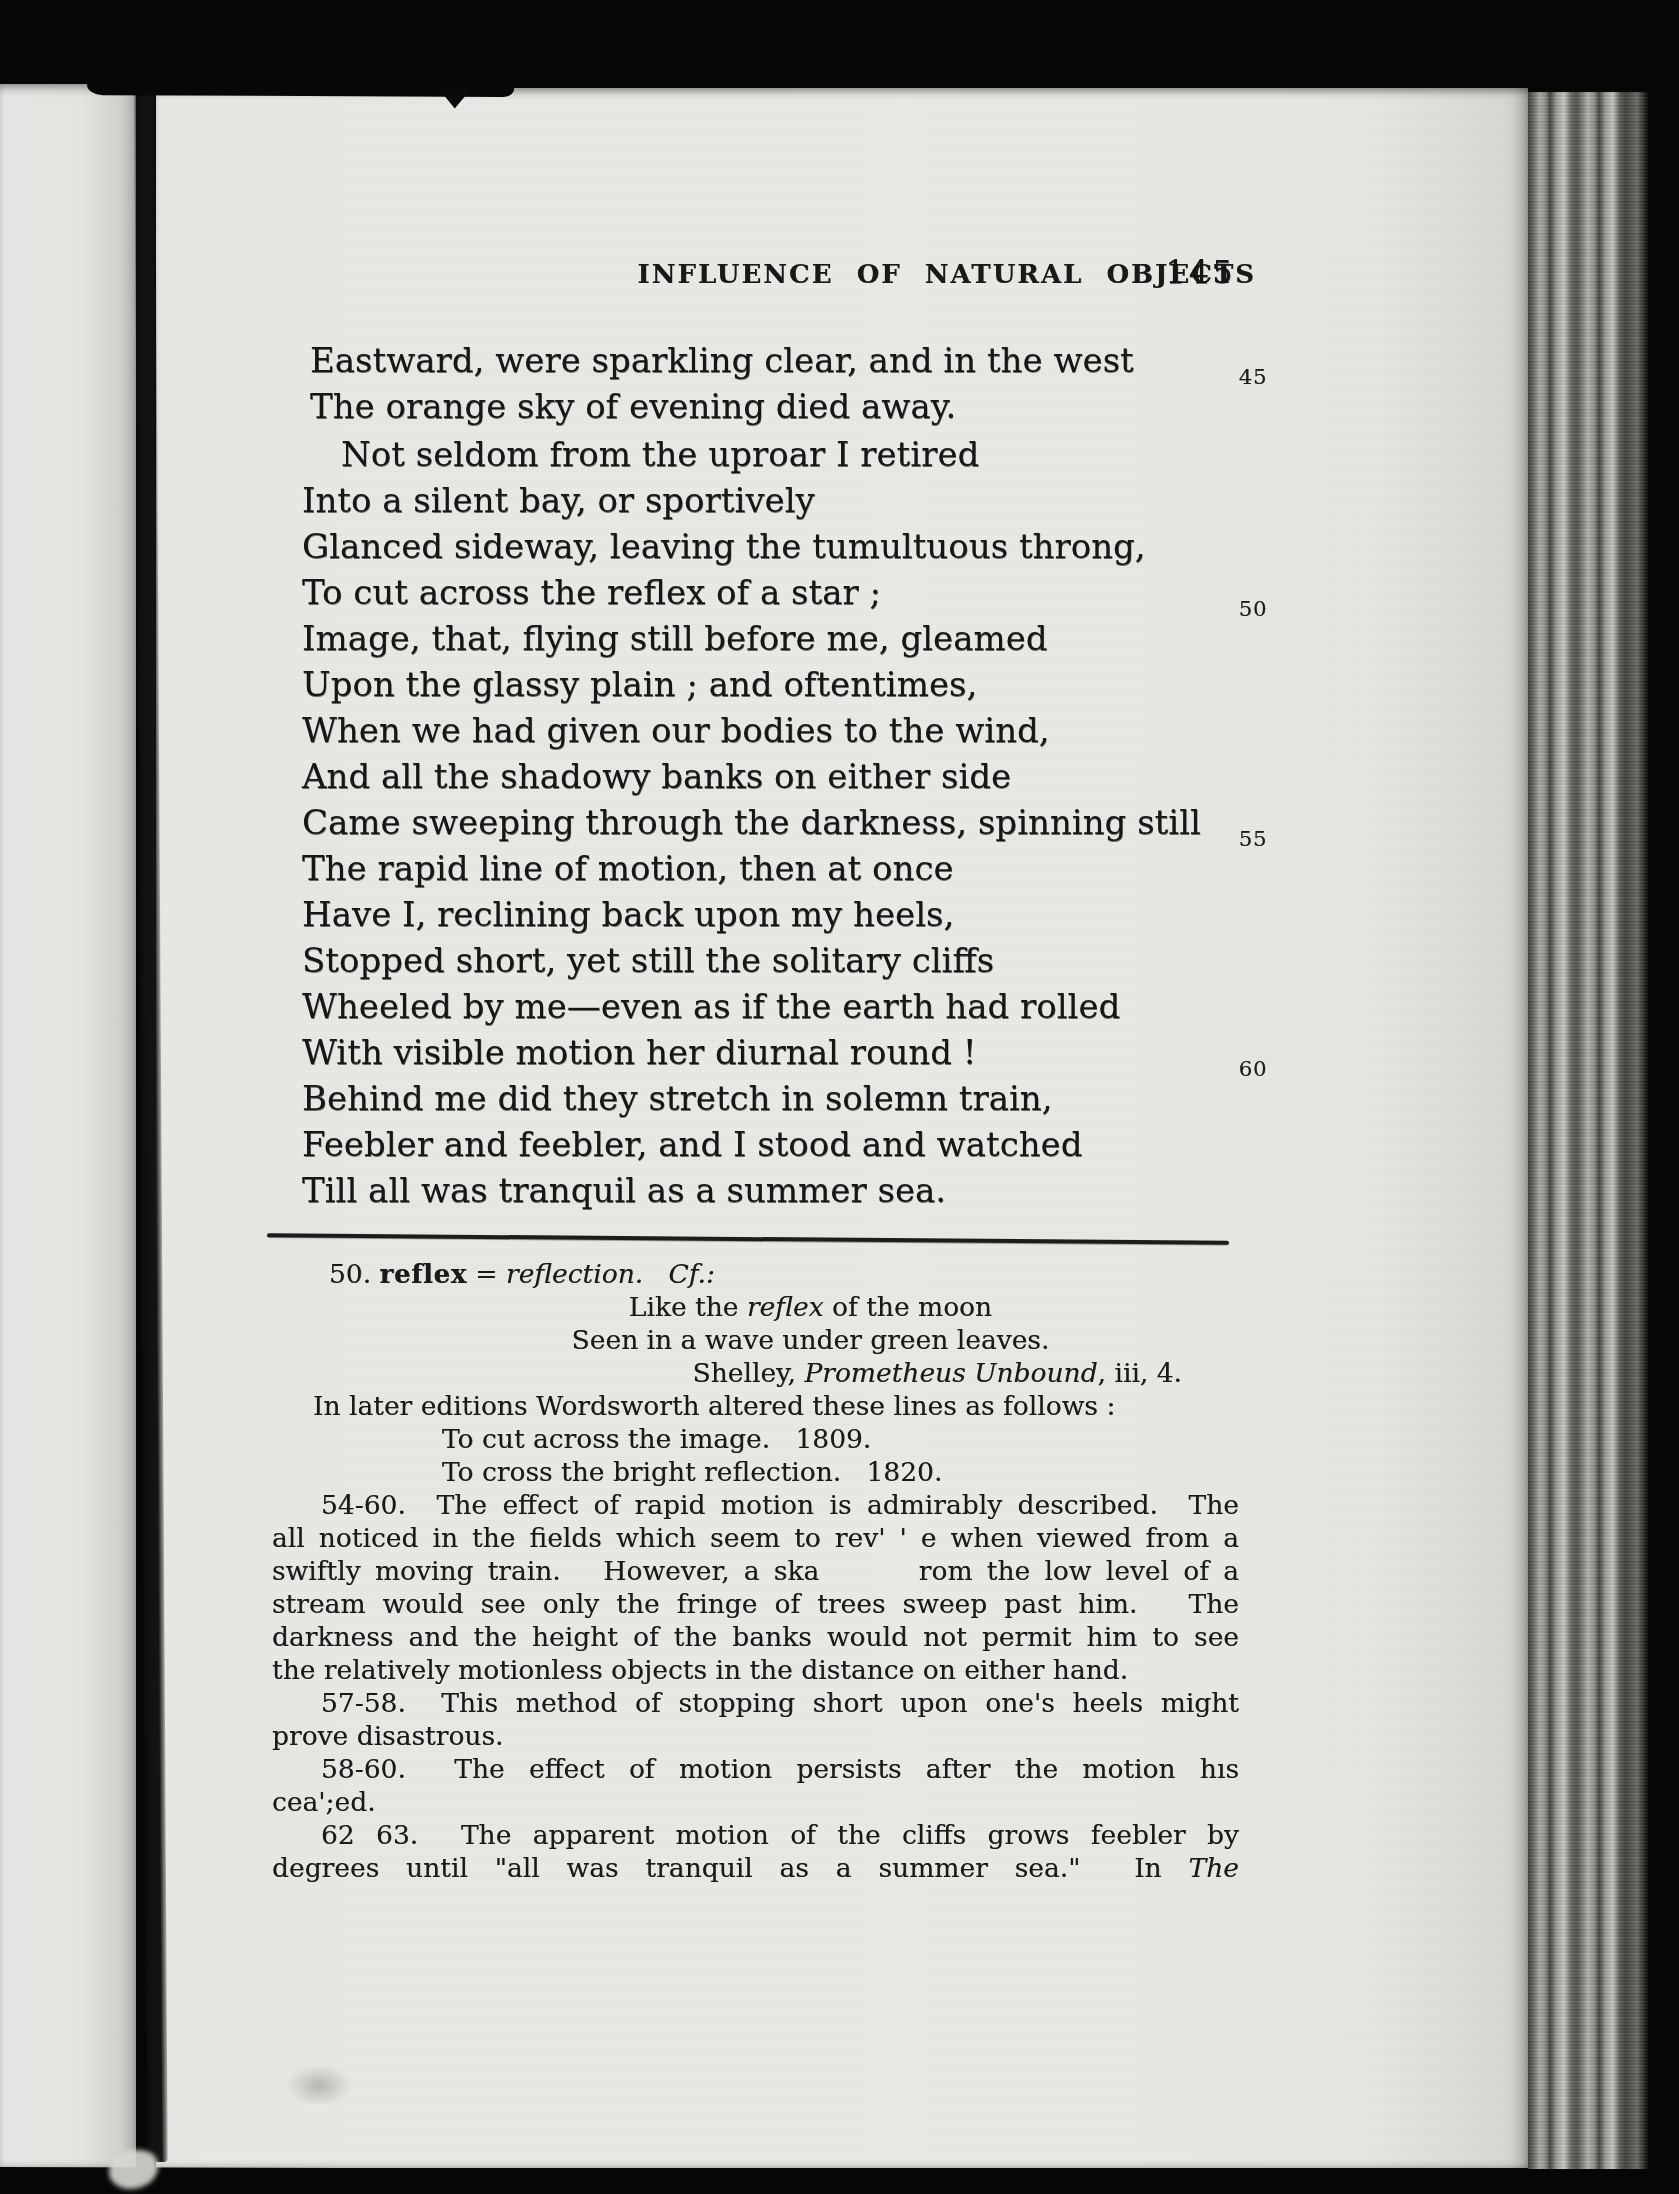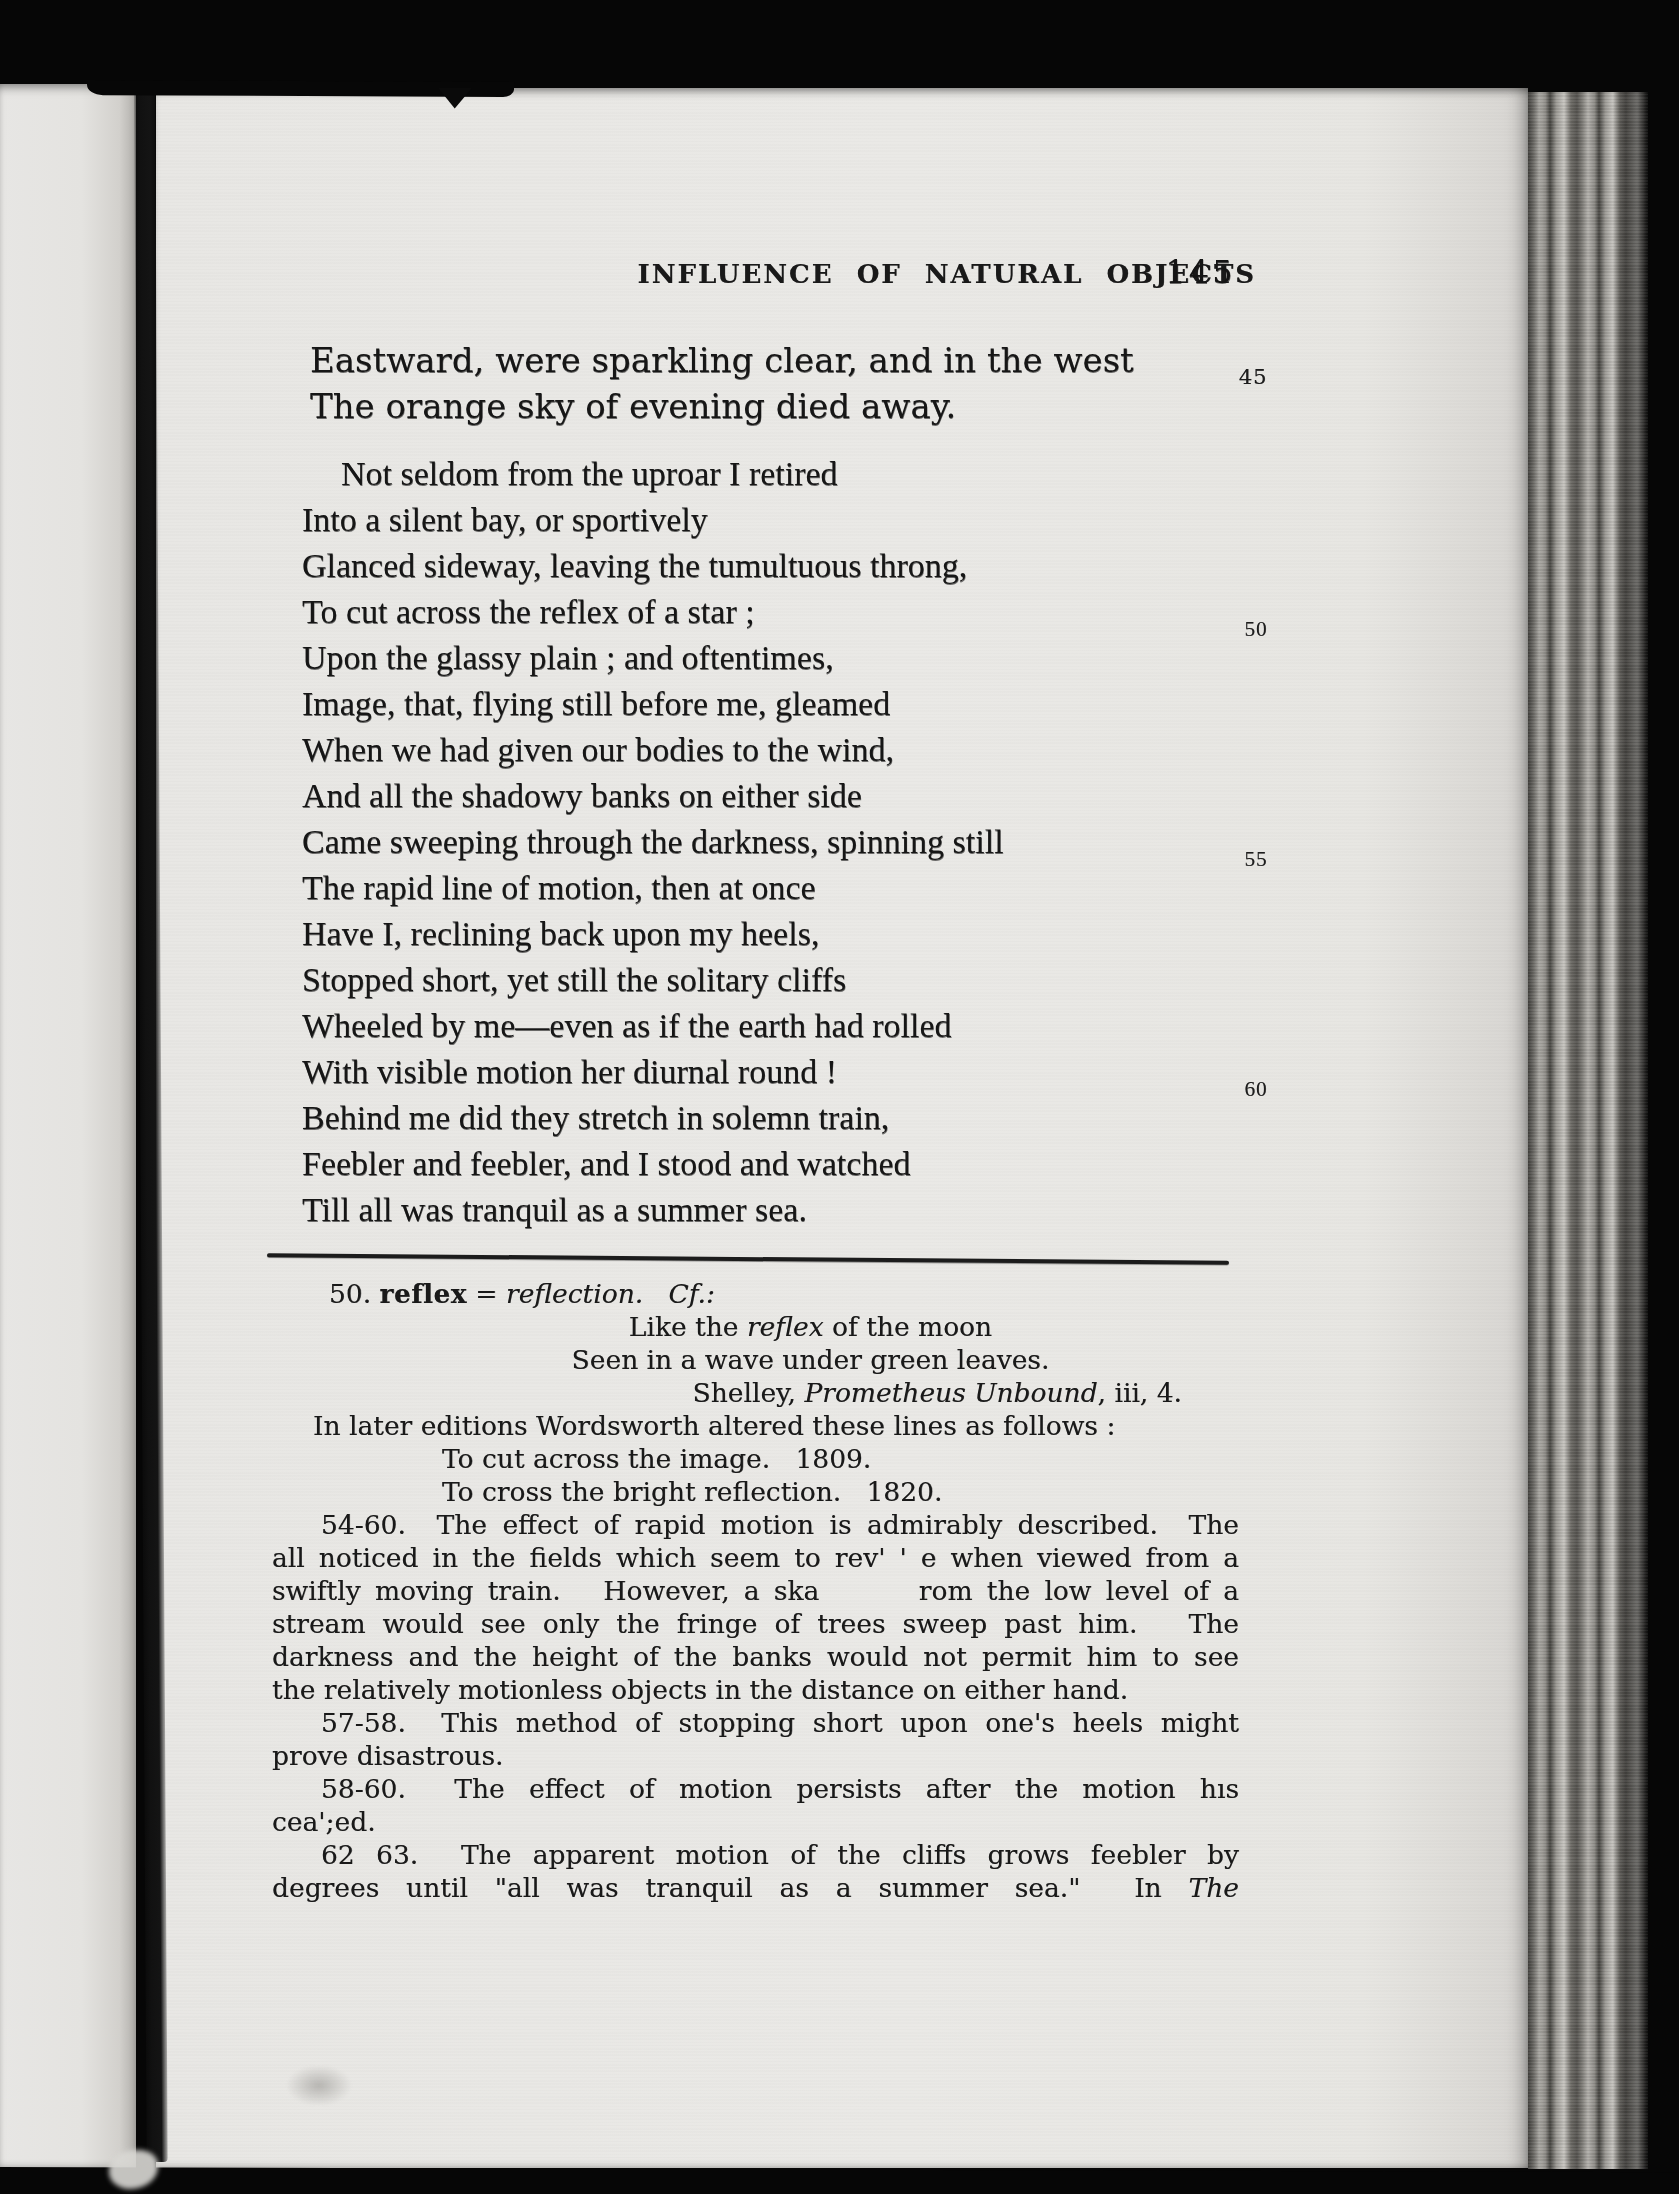--- a/index.html
+++ b/index.html
@@ -72,21 +72,21 @@
   }
   .page-num{
     position:absolute;right:3.2px;top:-6.3px;font-size:32px;letter-spacing:3.2px;
     color:#141414;text-shadow:0.4px 0.5px 0.6px rgba(20,20,20,.6);
   }
   .poem{margin-top:43px;padding-left:30px;font-size:34px;line-height:46px;}
   .pline{position:relative;white-space:pre-wrap;color:#161616;
     text-shadow:0.4px 0.6px 0.6px rgba(22,22,22,.6);}
   .pline.s1{padding-left:8px;}
   .pline.ind{padding-left:39px;}
-  .stanza2{margin-top:22px;font-family:Liberation Serif, serif;}
+  .stanza2{margin-top:2px;}
   .lnum{
     position:absolute;right:-28.4px;top:17.4px;font-size:21.3px;letter-spacing:0.8px;
     color:#1d1d1d;text-shadow:0.3px 0.4px 0.5px rgba(25,25,25,.5);
   }
   .fn-rule{
     margin:24px 0 0 -5.5px;width:962px;height:4px;background:#1c1c1c;border-radius:2.4px;
     transform:rotate(0.45deg);box-shadow:0 0.8px 0.8px rgba(20,20,20,.4);
   }
   .footnotes{margin-top:16px;font-size:26.5px;line-height:33px;}
   .fnline{white-space:pre-wrap;color:#191919;text-shadow:0.3px 0.4px 0.5px rgba(25,25,25,.5);}
@@ -116,22 +116,22 @@
 
     <div class="poem">
       <div class="pline s1"><span>Eastward, were sparkling clear, and in the west</span><span class="lnum">45</span></div>
       <div class="pline s1"><span>The orange sky of evening died away.</span></div>
 
       <div class="stanza2">
         <div class="pline ind"><span>Not seldom from the uproar I retired</span></div>
         <div class="pline"><span>Into a silent bay, or sportively</span></div>
         <div class="pline"><span>Glanced sideway, leaving the tumultuous throng,</span></div>
         <div class="pline"><span>To cut across the reflex of a star ;</span><span class="lnum">50</span></div>
+        <div class="pline"><span>Image, that, flying still before me, gleamed</span></div>
         <div class="pline"><span>Upon the glassy plain ; and oftentimes,</span></div>
-        <div class="pline"><span>Image, that, flying still before me, gleamed</span></div>
         <div class="pline"><span>When we had given our bodies to the wind,</span></div>
         <div class="pline"><span>And all the shadowy banks on either side</span></div>
         <div class="pline"><span>Came sweeping through the darkness, spinning still</span><span class="lnum">55</span></div>
         <div class="pline"><span>The rapid line of motion, then at once</span></div>
         <div class="pline"><span>Have I, reclining back upon my heels,</span></div>
         <div class="pline"><span>Stopped short, yet still the solitary cliffs</span></div>
         <div class="pline"><span>Wheeled by me—even as if the earth had rolled</span></div>
         <div class="pline"><span>With visible motion her diurnal round !</span><span class="lnum">60</span></div>
         <div class="pline"><span>Behind me did they stretch in solemn train,</span></div>
         <div class="pline"><span>Feebler and feebler, and I stood and watched</span></div>

